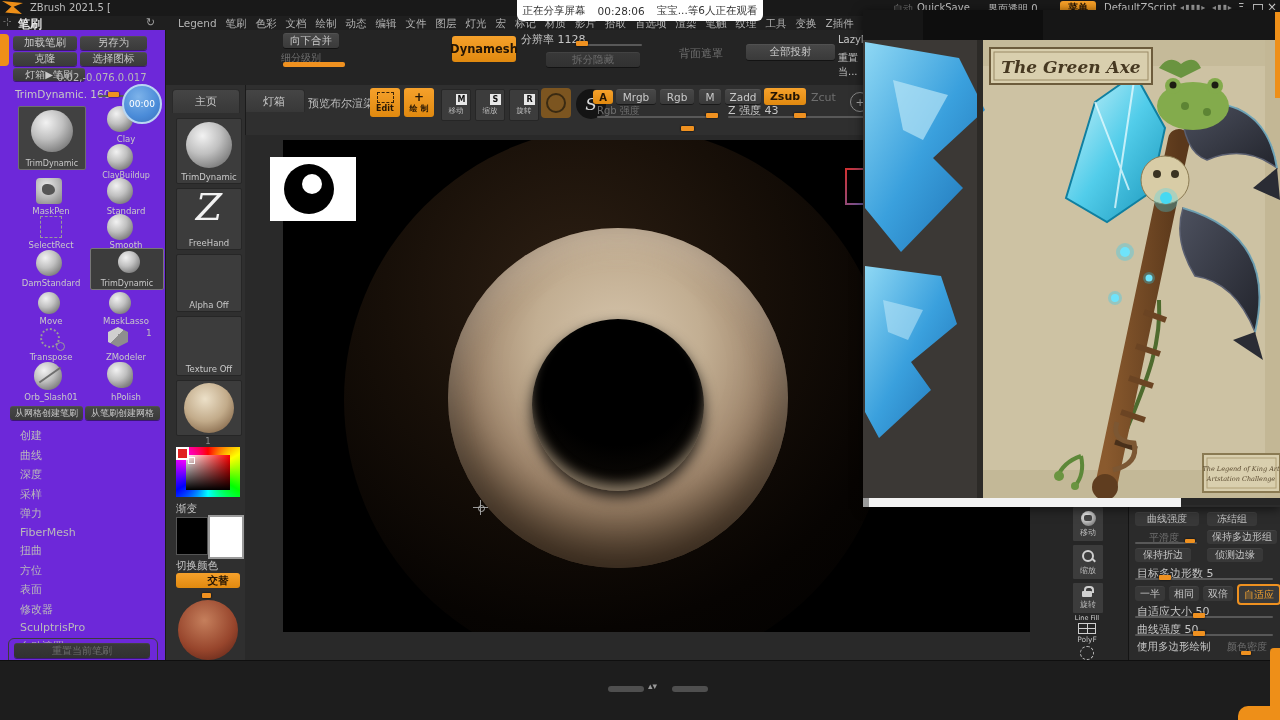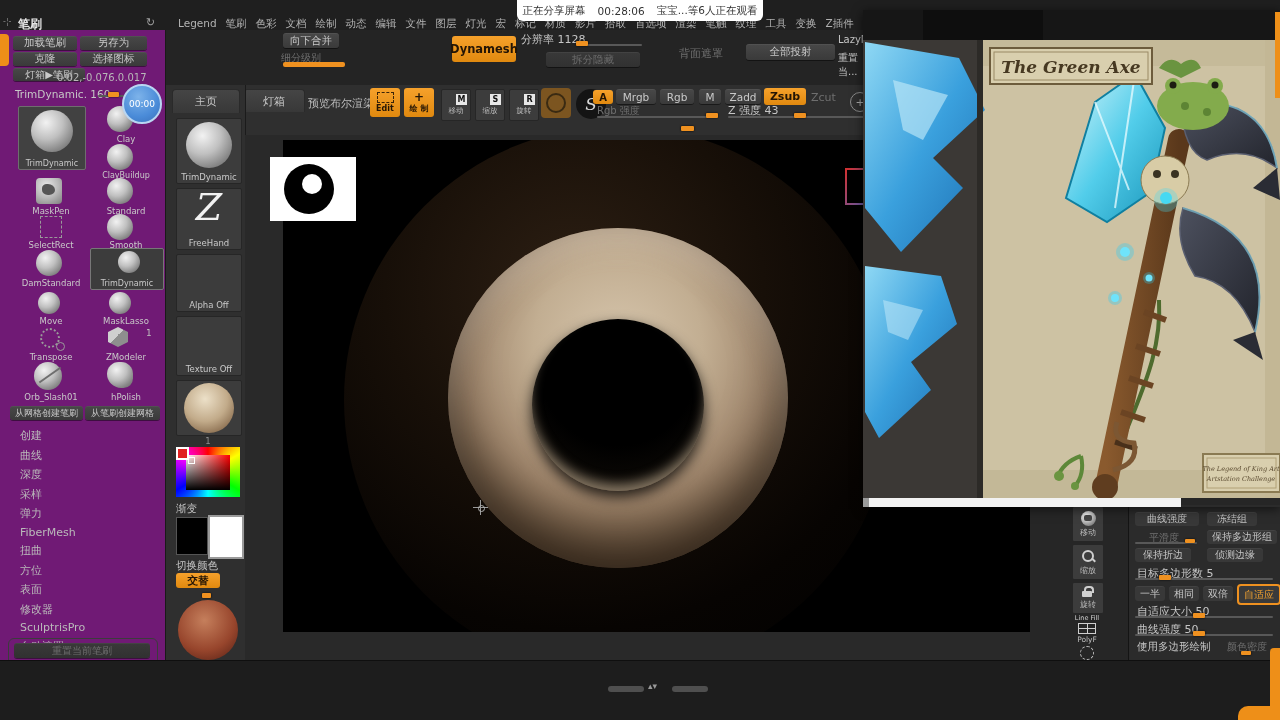--- a/index.html
+++ b/index.html
@@ -25,20 +25,35 @@
   .zrowbtn{background:#383838;border-radius:3px;display:flex;align-items:center;justify-content:center;
            color:#c3c3c3;font-size:10px;box-shadow:inset 0 1px 0 rgba(255,255,255,.05);}
   .navtile{display:flex;flex-direction:column;align-items:center;justify-content:center;gap:1px;}
   .navlabel{font-size:8px;color:#bdbdbd;}
 </style>
 </head>
 <body>
 
 <div id="app">
 
+  <div class="abs" style="left:0;top:0;width:1280px;height:16px;background:#191919;">
+    <div class="abs" style="left:2px;top:1px;width:21px;height:13px;background:#ee8f18;clip-path:polygon(0 0,100% 15%,55% 45%,95% 100%,15% 88%,45% 42%);"></div>
+    <div class="abs lbl" style="left:30px;top:2px;font-size:10px;color:#bdbdbd;">ZBrush 2021.5 [</div>
+    <div class="abs dimtxt" style="left:893px;top:2px;font-size:10px;">自动</div>
+    <div class="abs lbl" style="left:917px;top:2px;font-size:10px;">QuickSave</div>
+    <div class="abs lbl" style="left:988px;top:2px;font-size:10px;">界面透明 0</div>
+    <div class="abs shandle" style="left:988px;top:12px;width:12px;height:3px;"></div>
+    <div class="abs obtn" style="left:1060px;top:1px;width:36px;height:13px;font-size:10px;">菜单</div>
+    <div class="abs lbl" style="left:1104px;top:2px;font-size:10px;">DefaultZScript</div>
+    <div class="abs" style="left:1180px;top:3px;font-size:8px;color:#9a9a9a;letter-spacing:1px;">◂▮▮▮▸</div>
+    <div class="abs" style="left:1212px;top:3px;font-size:8px;color:#9a9a9a;letter-spacing:1px;">◂▮▮▸</div>
+    <div class="abs" style="left:1238px;top:2px;font-size:10px;color:#bdbdbd;">Ξ</div>
+    <div class="abs" style="left:1253px;top:4px;width:8px;height:8px;border:1px solid #bdbdbd;"></div>
+    <div class="abs" style="left:1267px;top:0px;font-size:12px;color:#d8d8d8;">×</div>
+  </div>
 
   <div class="abs" style="left:0;top:16px;width:1280px;height:14px;background:#1f1f1f;">
     <div class="abs" style="left:3px;top:1px;font-size:8px;color:#8a8a8a;">-¦-</div>
     <div class="abs" style="left:18px;top:0px;font-size:12px;font-weight:bold;color:#e5e5e5;">笔刷</div>
     <div class="abs" style="left:146px;top:0px;font-size:11px;color:#9d9d9d;">↻</div>
     <div class="abs" style="left:178px;top:1px;display:flex;gap:9px;">
       <span class="menu-item">Legend</span>
       <span class="menu-item">笔刷</span>
       <span class="menu-item">色彩</span>
       <span class="menu-item">文档</span>
@@ -126,21 +141,21 @@
     <div class="abs dimtxt" style="left:352px;top:19px;font-size:10px;">Rgb 强度</div>
     <div class="abs sline" style="left:352px;top:31px;width:120px;"></div>
     <div class="abs shandle" style="left:461px;top:28px;width:12px;height:5px;"></div>
     <div class="abs lbl" style="left:483px;top:18px;font-size:11px;">Z 强度 43</div>
     <div class="abs sline" style="left:483px;top:31px;width:150px;"></div>
     <div class="abs shandle" style="left:549px;top:28px;width:12px;height:5px;"></div>
     <div class="abs shandle" style="left:436px;top:41px;width:13px;height:5px;"></div>
     <div class="abs" style="left:605px;top:7px;width:18px;height:18px;border:1px solid #8a8a8a;border-radius:50%;color:#aaa;display:flex;align-items:center;justify-content:center;font-size:11px;">+</div>
   </div>
 
-  <div class="abs" style="left:0;top:30px;width:165px;height:690px;background:#701a75;border-right:1px solid #1a1a1a;">
+  <div class="abs" style="left:0;top:30px;width:165px;height:690px;background:#6d28d9;border-right:1px solid #1a1a1a;">
     <div class="abs" style="left:0;top:4px;width:9px;height:32px;background:#ee8f18;border-radius:0 4px 4px 0;"></div>
     <div class="abs btn" style="left:13px;top:6px;width:64px;height:14px;">加载笔刷</div>
     <div class="abs btn" style="left:80px;top:6px;width:67px;height:14px;">另存为</div>
     <div class="abs btn" style="left:13px;top:22px;width:64px;height:14px;">克隆</div>
     <div class="abs btn" style="left:80px;top:22px;width:67px;height:14px;">选择图标</div>
     <div class="abs btn" style="left:13px;top:38px;width:72px;height:13px;font-size:10px;">灯箱▶笔刷</div>
     <div class="abs lbl" style="left:57px;top:42px;font-size:10px;color:#b8b8b8;z-index:5;">0.02,-0.076.0.017</div>
     <div class="abs lbl" style="left:15px;top:58px;font-size:10.5px;">TrimDynamic. 160</div>
     <div class="abs sline" style="left:98px;top:65px;width:26px;"></div>
     <div class="abs shandle" style="left:108px;top:62px;width:11px;height:5px;"></div>
@@ -245,21 +260,21 @@
     <div class="abs bl" style="left:10px;top:351px;width:64px;color:#8f8f8f;">1</div>
     <div class="abs" style="left:10px;top:362px;width:64px;height:50px;background:conic-gradient(#f00,#ff0,#0f0,#0ff,#00f,#f0f,#f00);">
       <div style="position:absolute;left:10px;top:8px;width:44px;height:35px;background:linear-gradient(to bottom,rgba(0,0,0,0),#000),linear-gradient(to right,#fff,#f00);"></div>
       <div style="position:absolute;left:0;top:0;width:9px;height:9px;background:#e02020;border:2px solid #fff;"></div>
       <div style="position:absolute;left:12px;top:10px;width:5px;height:5px;border:1px solid #fff;"></div>
     </div>
     <div class="abs lbl" style="left:10px;top:417px;font-size:10.5px;">渐变</div>
     <div class="abs" style="left:10px;top:432px;width:30px;height:36px;background:#000;border:1px solid #555;"></div>
     <div class="abs" style="left:42px;top:430px;width:32px;height:40px;background:#fff;border:2px solid #9a9a9a;"></div>
     <div class="abs lbl" style="left:10px;top:474px;font-size:10.5px;">切换颜色</div>
-    <div class="abs obtn" style="left:10px;top:488px;width:44px;height:15px;font-size:10.5px;">交替</div>
+    <div class="abs obtn" style="left:10px;top:488px;width:44px;height:15px;font-size:10.5px;padding-left:20px;">交替</div>
     <div class="abs shandle" style="left:36px;top:508px;width:9px;height:5px;"></div>
     <div class="abs" style="left:12px;top:515px;width:60px;height:60px;border-radius:50%;background:radial-gradient(circle at 44% 34%,#c57f5c,#97452c 58%,#5e2518 92%);"></div>
   </div>
 
   <div class="abs" style="left:245px;top:135px;width:785px;height:525px;background:#292929;">
     <div class="abs" style="left:38px;top:5px;width:747px;height:492px;background:#000;overflow:hidden;">
       <div style="position:absolute;left:61px;top:-14px;width:548px;height:548px;border-radius:50%;
            background:radial-gradient(circle at 42% 30%,#2d1f13 0%,#170f08 38%,#070402 68%,#000 100%);"></div>
       <div style="position:absolute;left:165px;top:88px;width:340px;height:340px;border-radius:50%;
            background:radial-gradient(circle at 50% 34%,#d6c5ac 0%,#c2ae92 30%,#a0866c 55%,#74593f 78%,#4e3a29 96%);

